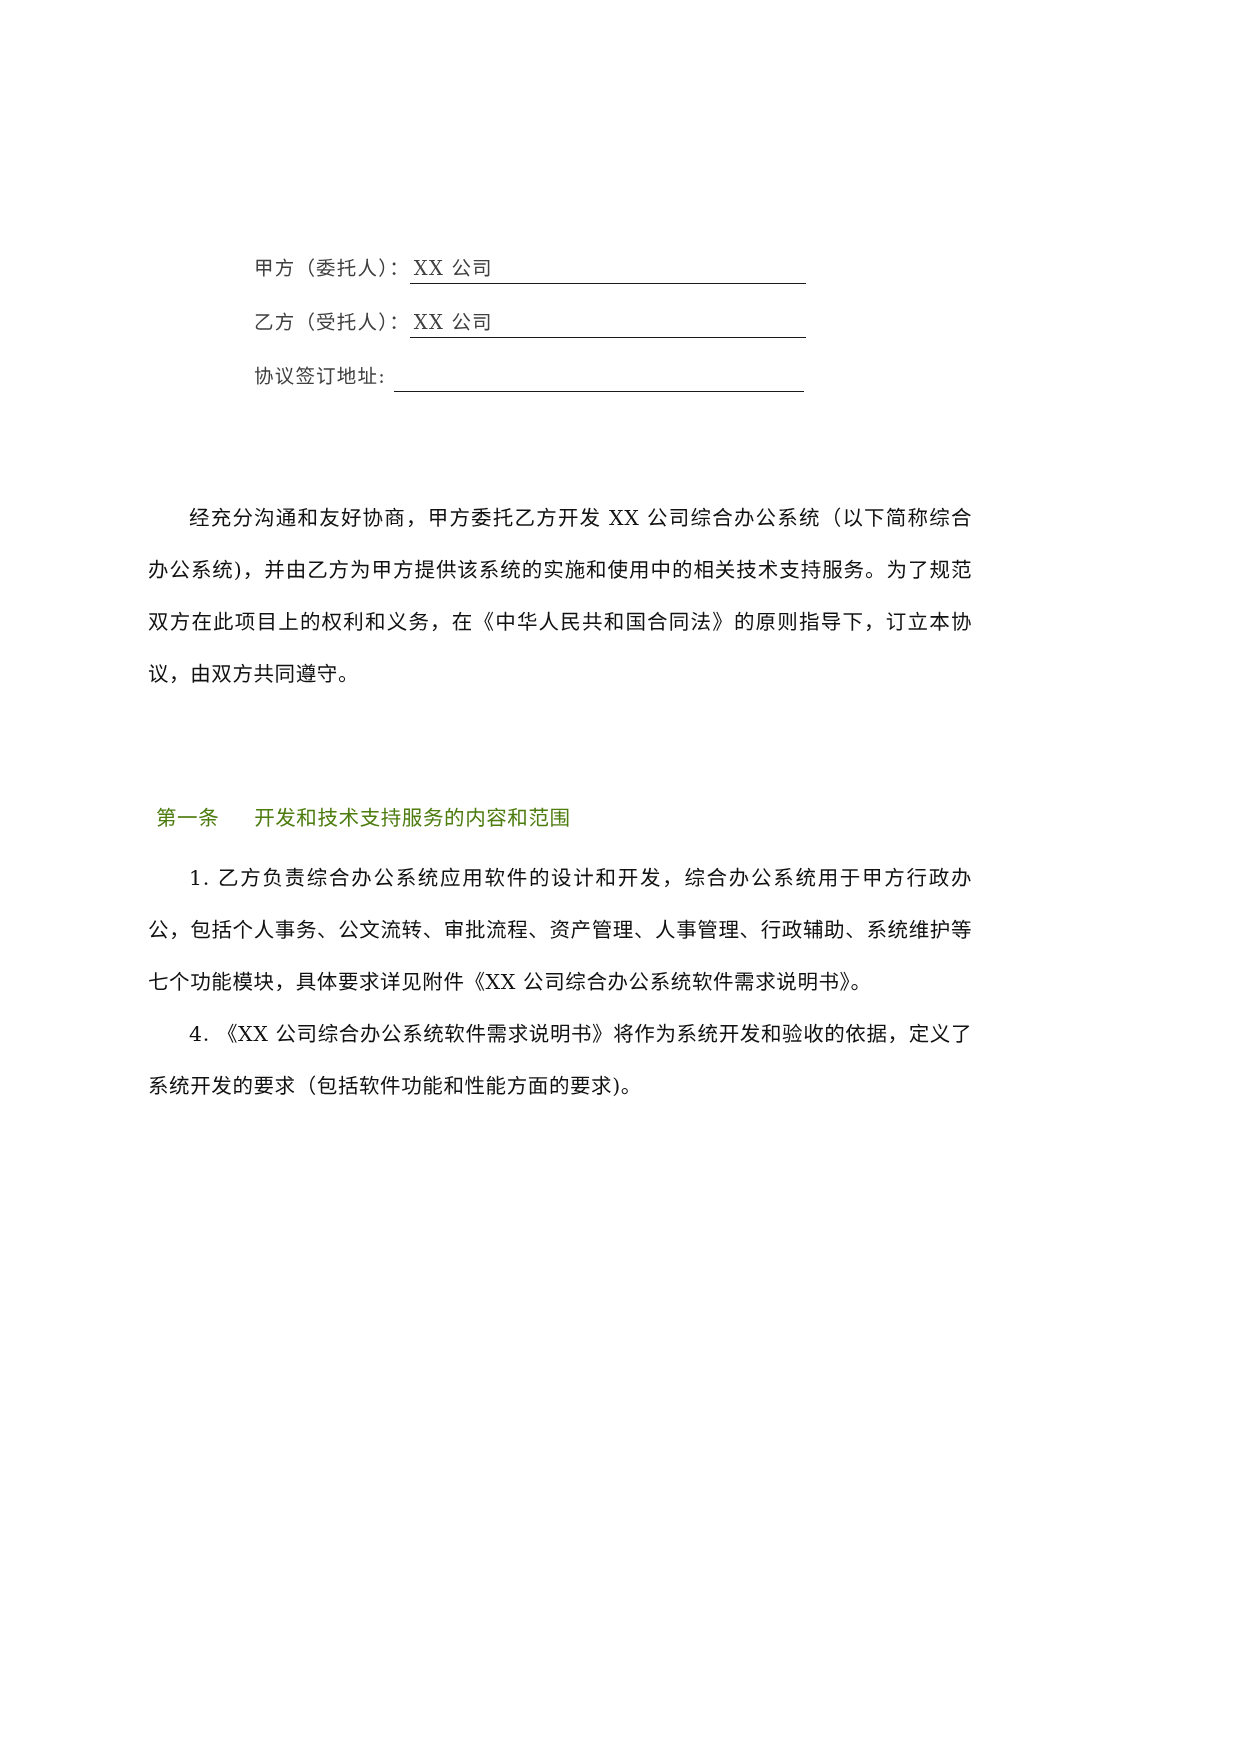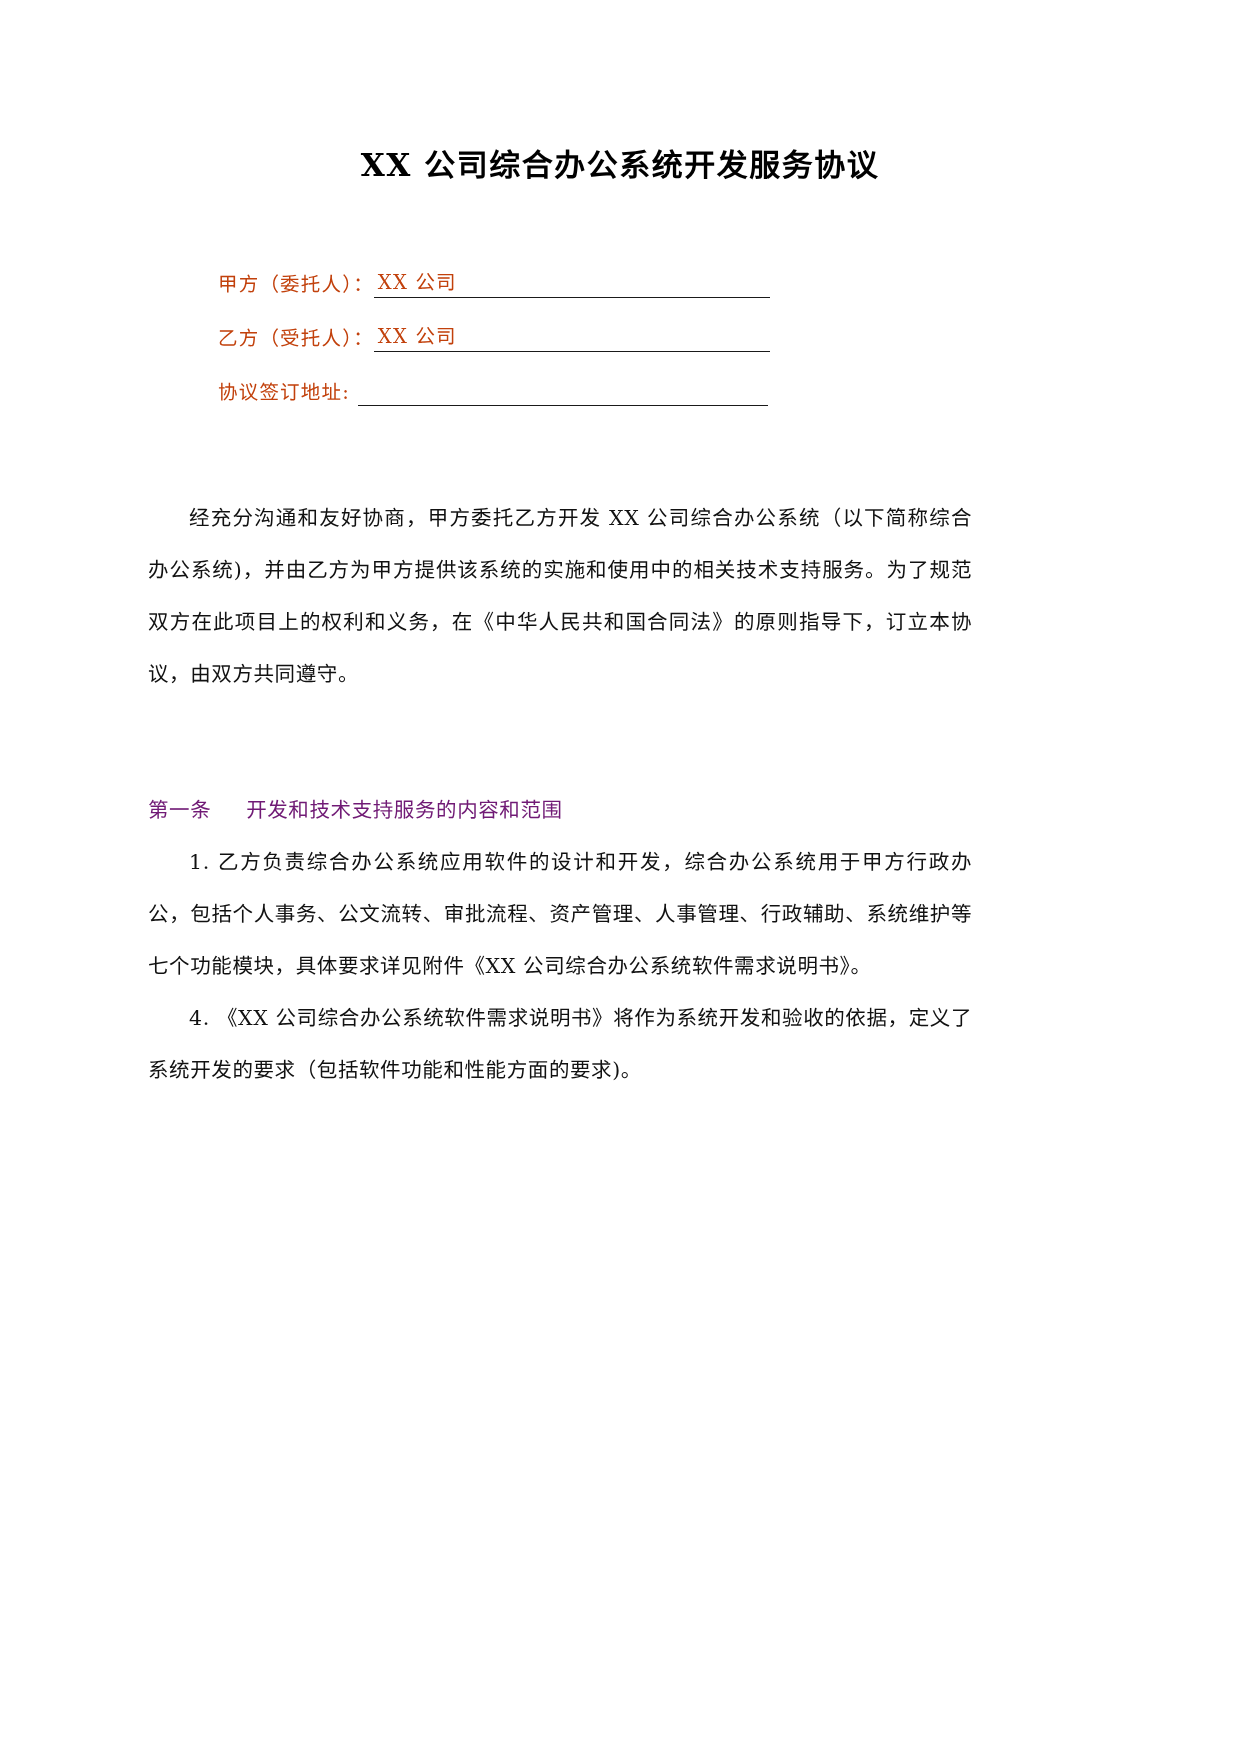--- a/index.html
+++ b/index.html
@@ -36,25 +36,26 @@
 
   
   .field-block {
     position: absolute;
     top: 258px;
     left: 218px;
     width: 800px;
   }
   .field-row {
     display: flex;
-    align-items: center;
+    align-items: flex-start;
     height: 54px;
     font-size: 19.5px;
     letter-spacing: 1.2px;
-    color: #c2410c;
+    color: #404040;
+    margin-left: 36px;
   }
   .field-label {
     white-space: nowrap;
     line-height: 1.1;
   }
   .field-value {
     flex: 1 1 auto;
     border-bottom: 1.3px solid #1a1a1a;
     padding: 0 2px 3px 4px;
     line-height: 1.1;
@@ -85,47 +86,46 @@
     line-height: 52px;
     text-align: justify;
     text-justify: inter-ideograph;
     letter-spacing: 0.6px;
     text-indent: 2em;
     color: #111;
   }
   .gap-lg { height: 84px; }
 
   h2.section-heading {
-    margin: 0;
+    margin: 8px;
     font-size: 20.5px;
     font-weight: normal;
     line-height: 52px;
     letter-spacing: 0.6px;
-    color: #701a75;
+    color: #4d7c0f;
     text-indent: 0;
   }
   .heading-sep { display: inline-block; width: 1.7em; }
 
   p.item {
     margin: 0;
     font-size: 20.5px;
     line-height: 52px;
     text-align: justify;
     text-justify: inter-ideograph;
     letter-spacing: 0.6px;
     text-indent: 2em;
     color: #111;
   }
 </style>
 </head>
 <body>
 
 <div class="page">
 
-  <div class="doc-title">XX 公司综合办公系统开发服务协议</div>
 
   <div class="field-block">
 
     <div class="field-row party">
       <span class="field-label">甲方（委托人）：</span>
       <span class="field-value">XX 公司</span>
     </div>
 
     <div class="field-row party">
       <span class="field-label">乙方（受托人）：</span>

